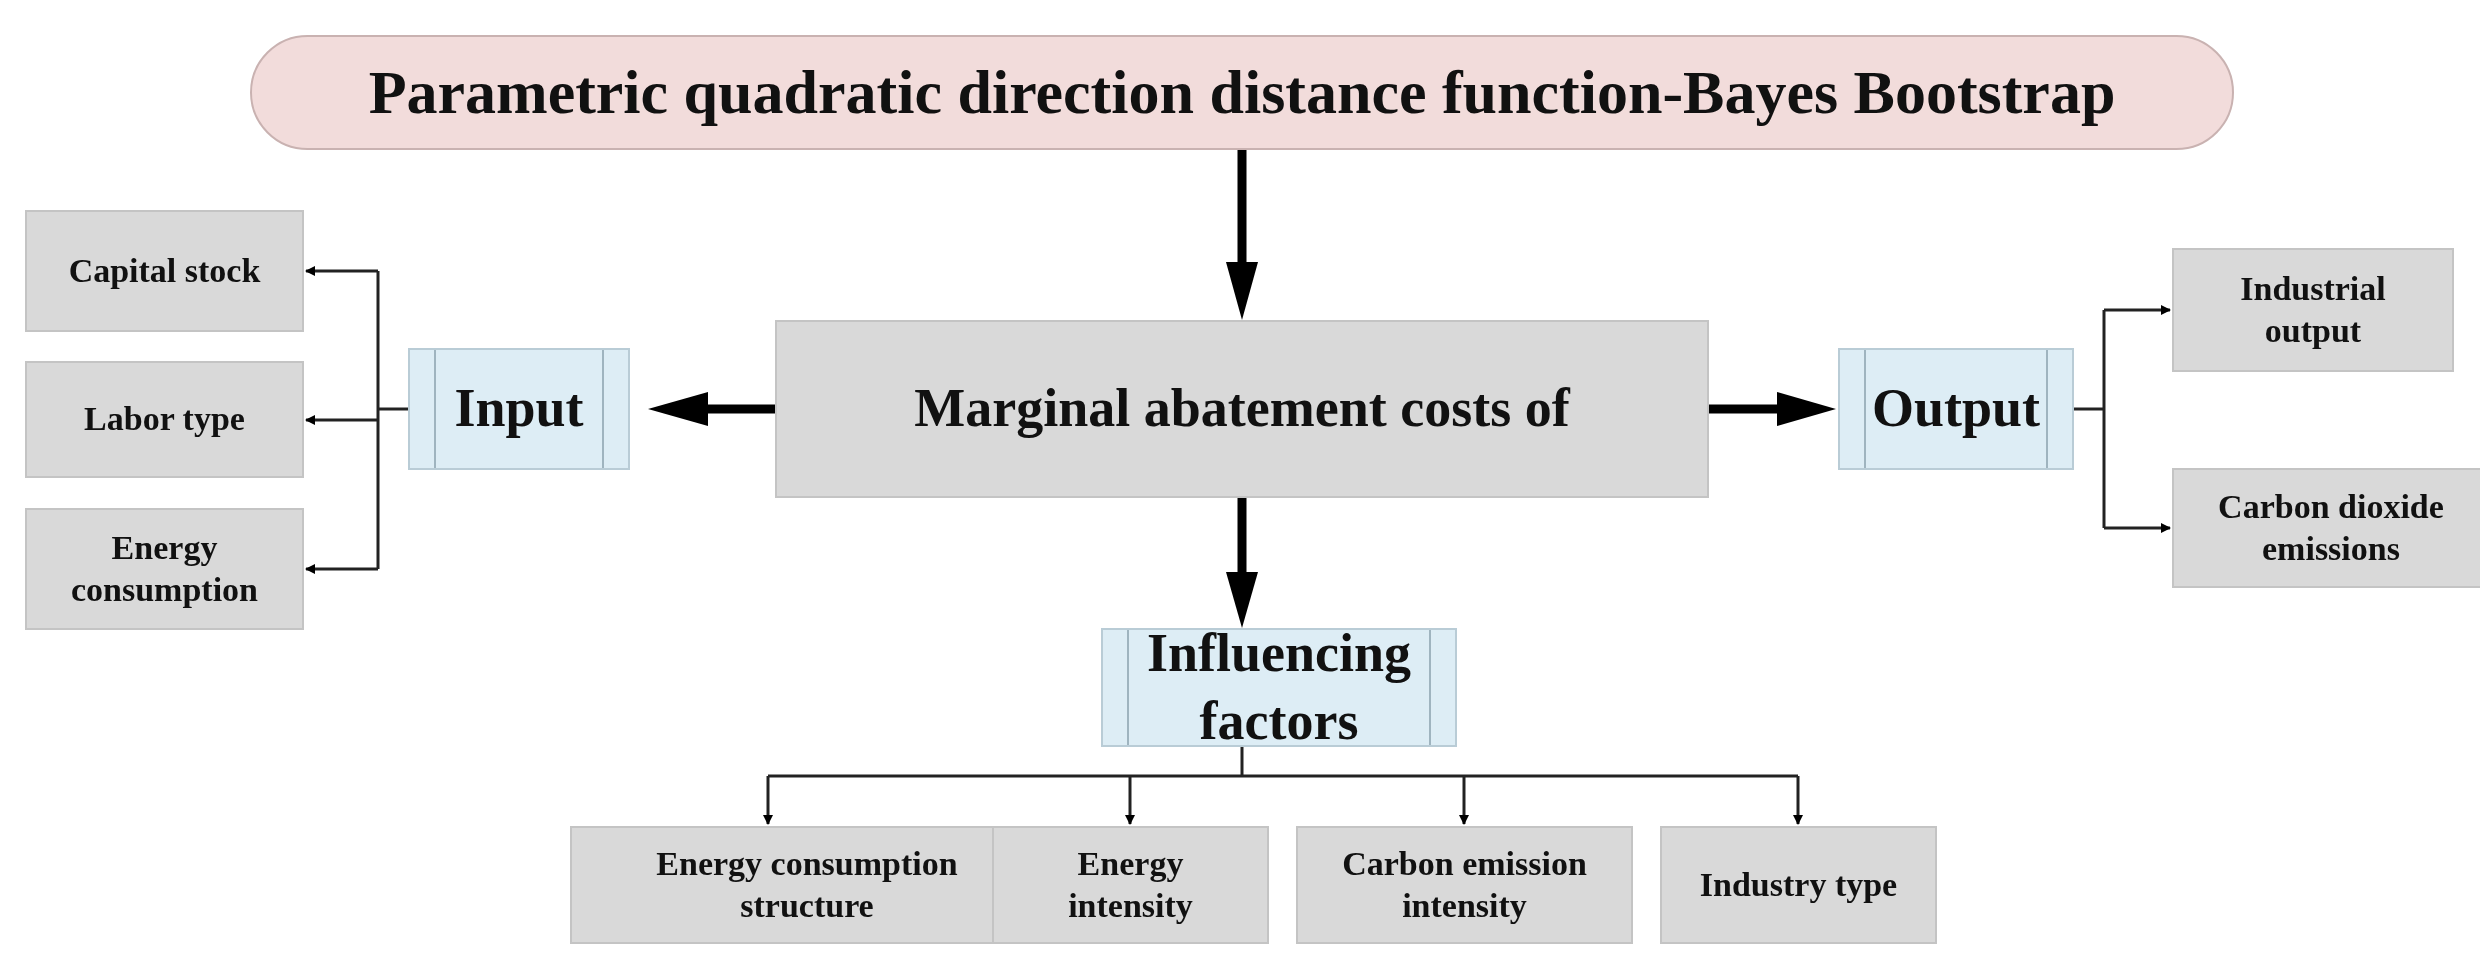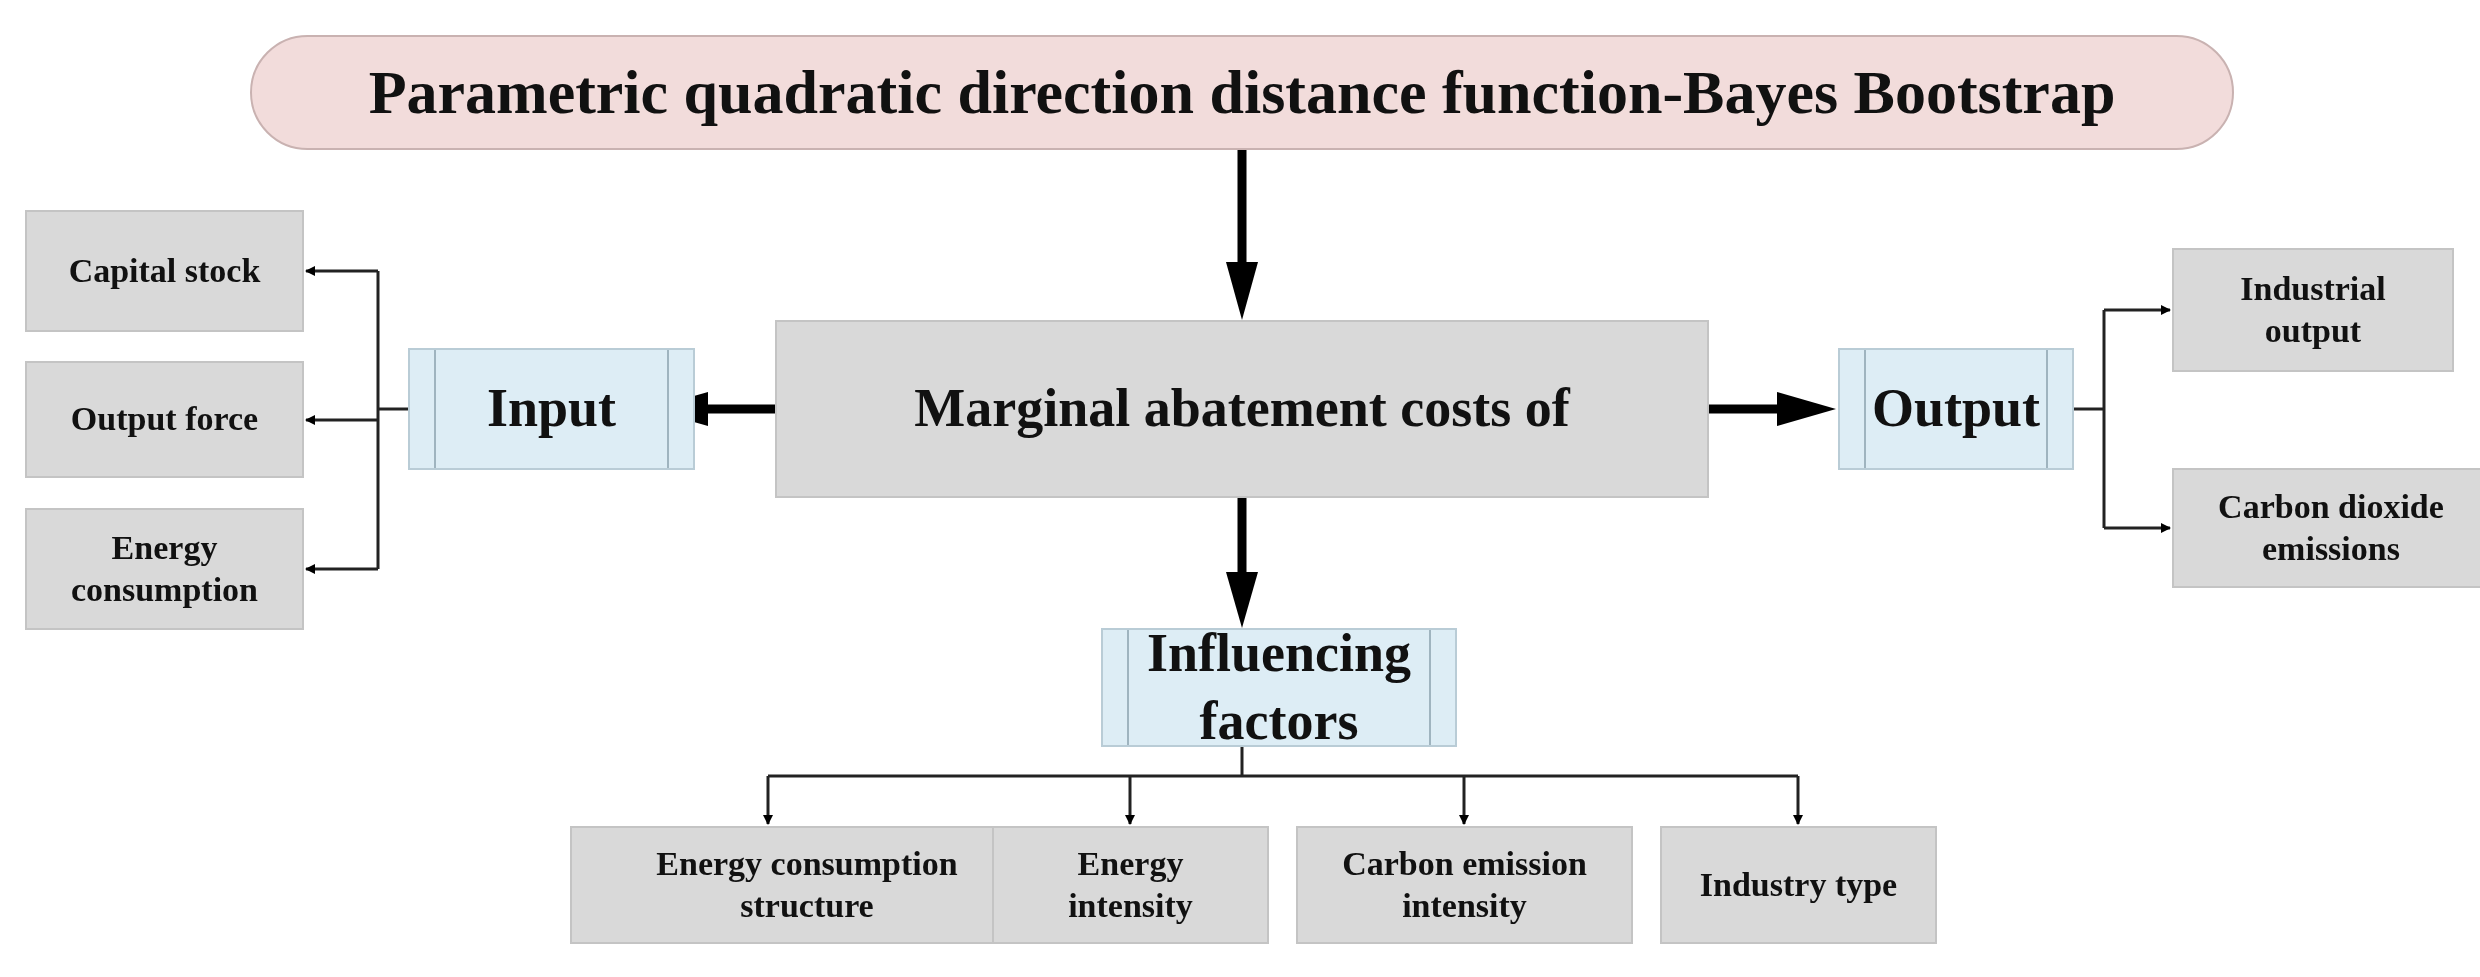--- a/index.html
+++ b/index.html
@@ -73,37 +73,37 @@
 </svg>
 
 <div class="box pill t-title" style="left:250px;top:35px;width:1984px;height:115px;">
   <span>Parametric quadratic direction distance function-Bayes Bootstrap</span>
 </div>
 
 <div class="box gray t-big" style="left:775px;top:320px;width:934px;height:178px;flex-direction:row;">
   <span>Marginal abatement costs of</span>
 </div>
 
-<div class="box blue t-big" style="left:408px;top:348px;width:287px;height:122px;">
+<div class="box blue t-big" style="left:408px;top:348px;width:222px;height:122px;">
   <span>Input</span>
 </div>
 
 <div class="box blue t-big" style="left:1838px;top:348px;width:236px;height:122px;">
   <span>Output</span>
 </div>
 
 <div class="box blue t-big" style="left:1101px;top:628px;width:356px;height:119px;padding:0 40px;">
   <span>Influencing factors</span>
 </div>
 
 <div class="box gray t-small" style="left:25px;top:210px;width:279px;height:122px;">
   <span>Capital stock</span>
 </div>
 <div class="box gray t-small" style="left:25px;top:361px;width:279px;height:117px;">
-  <span>Output force</span>
+  <span>Labor type</span>
 </div>
 <div class="box gray t-small" style="left:25px;top:508px;width:279px;height:122px;padding:0 40px;">
   <span>Energy consumption</span>
 </div>
 
 <div class="box gray t-small" style="left:2172px;top:248px;width:282px;height:124px;padding:0 50px;">
   <span>Industrial output</span>
 </div>
 <div class="box gray t-small" style="left:2172px;top:468px;width:318px;height:120px;padding:0 8px;">
   <span>Carbon dioxide emissions</span>

